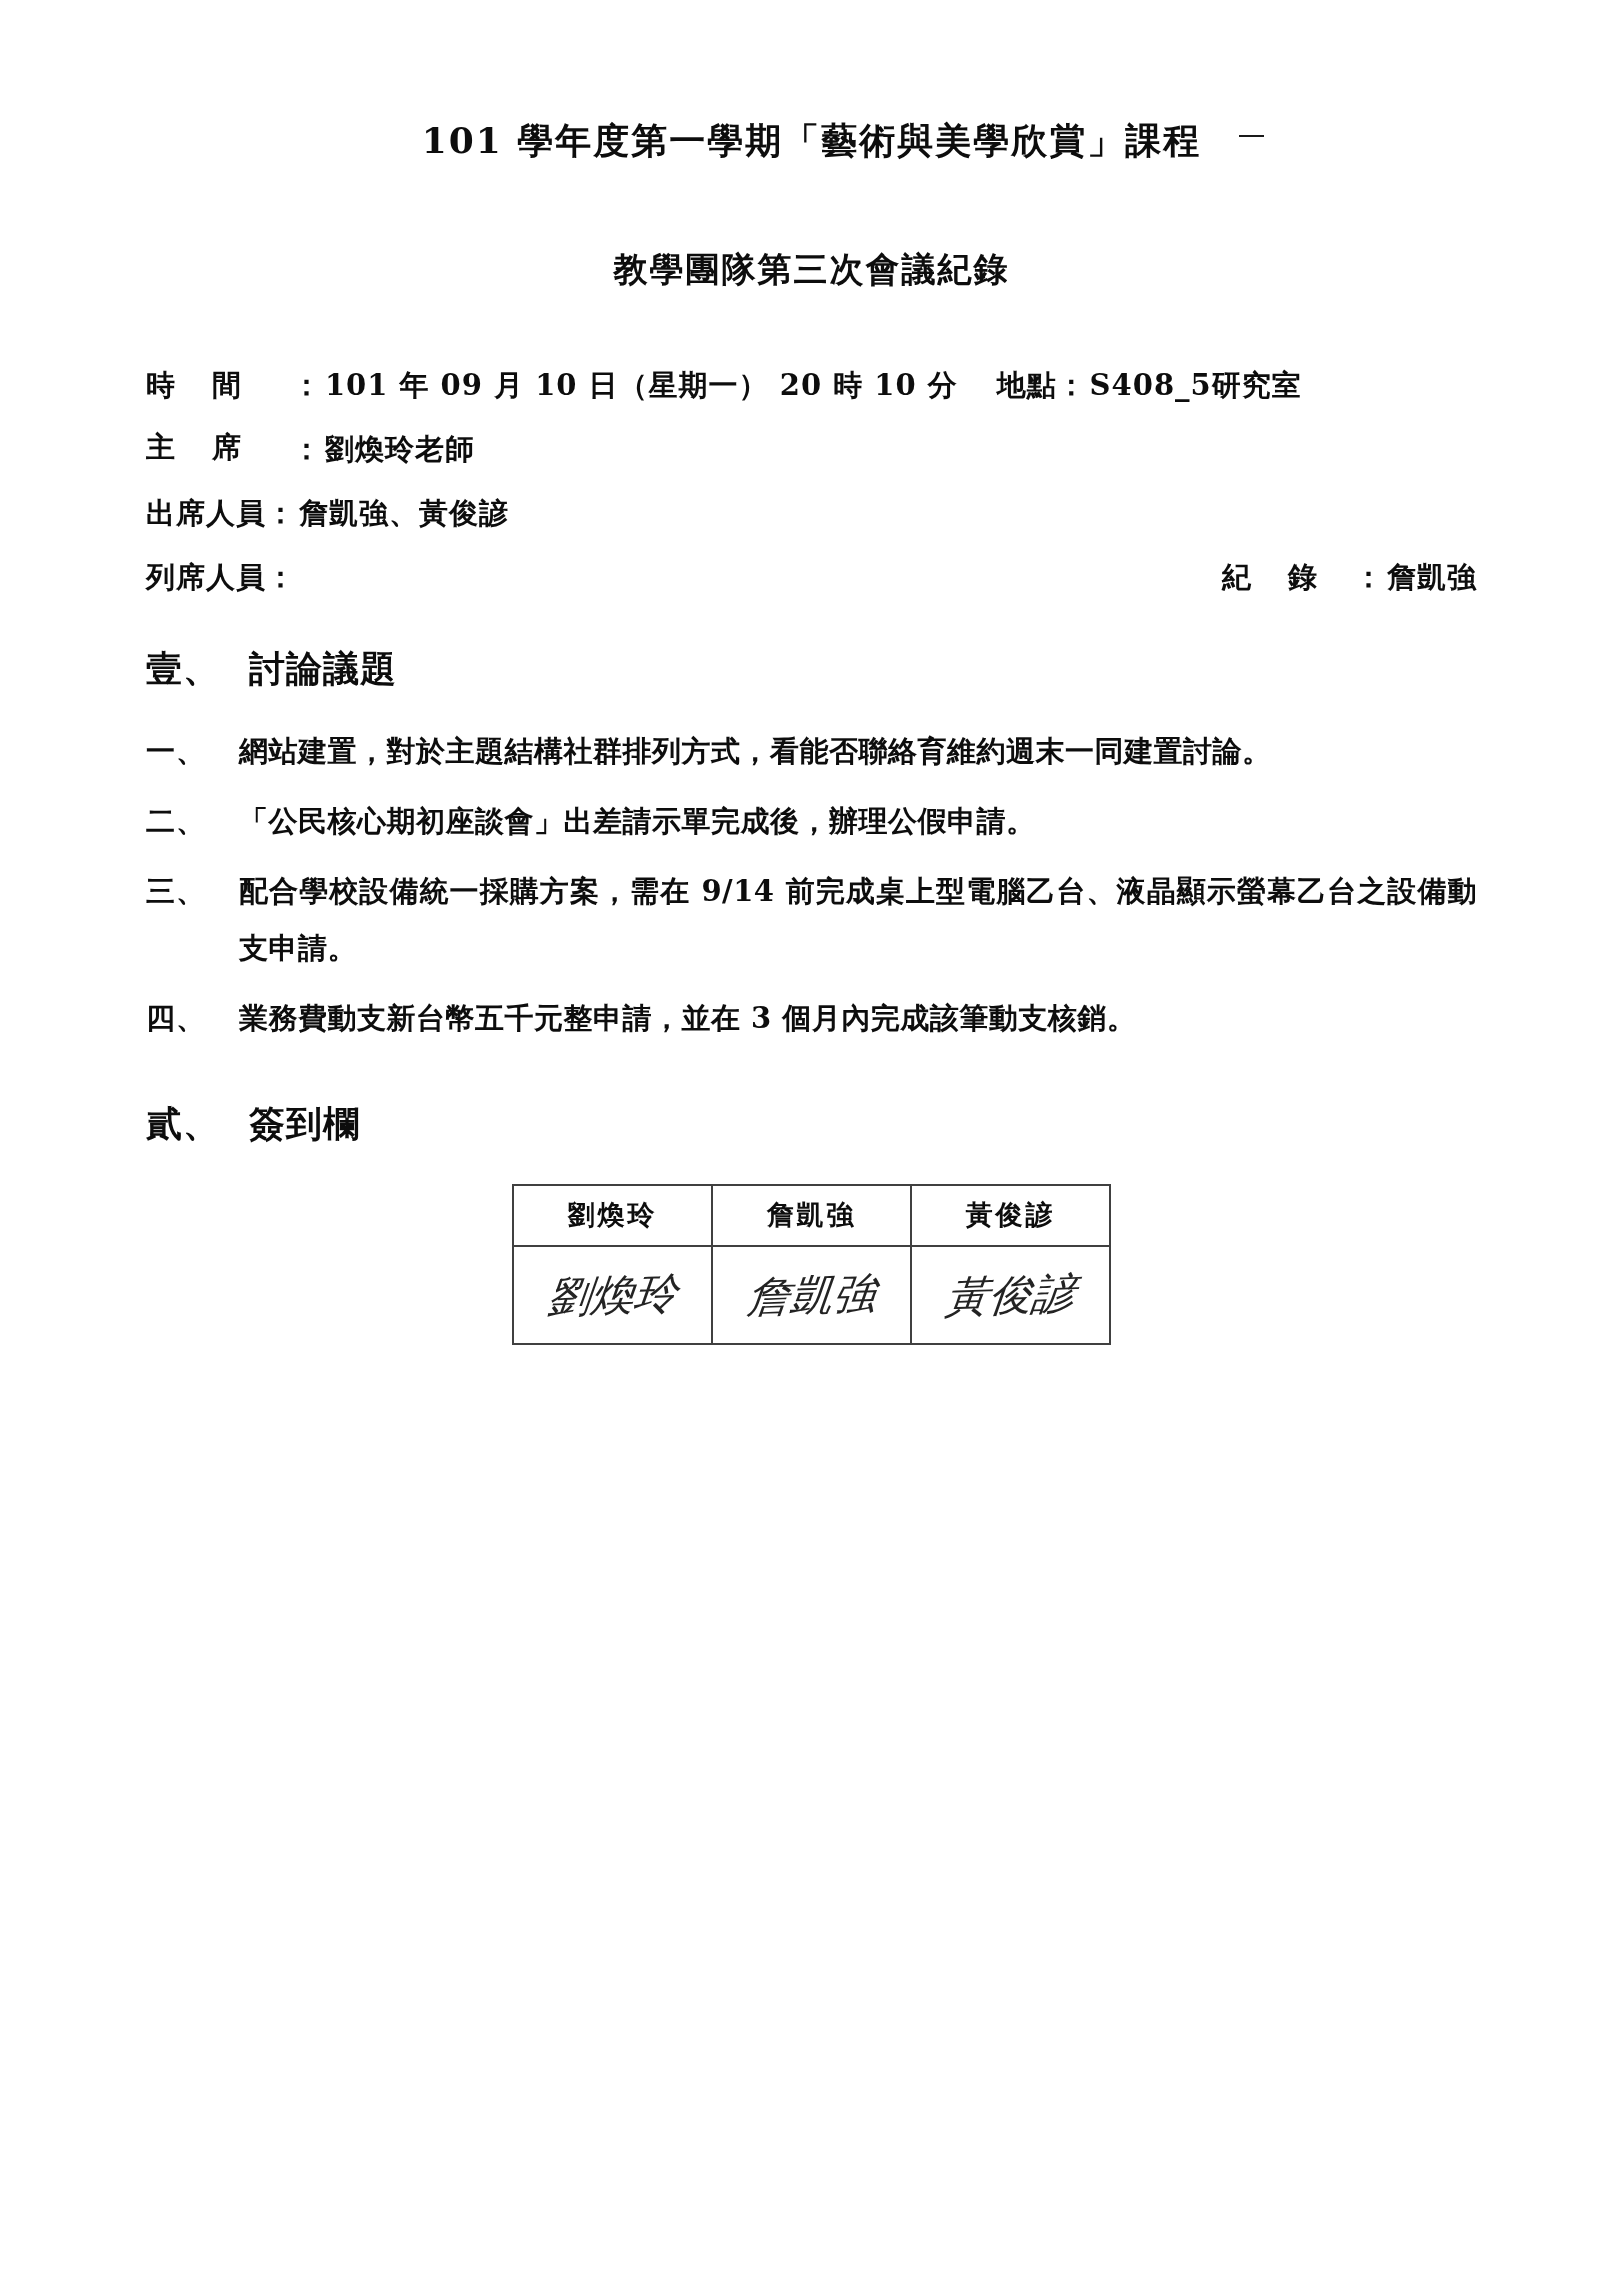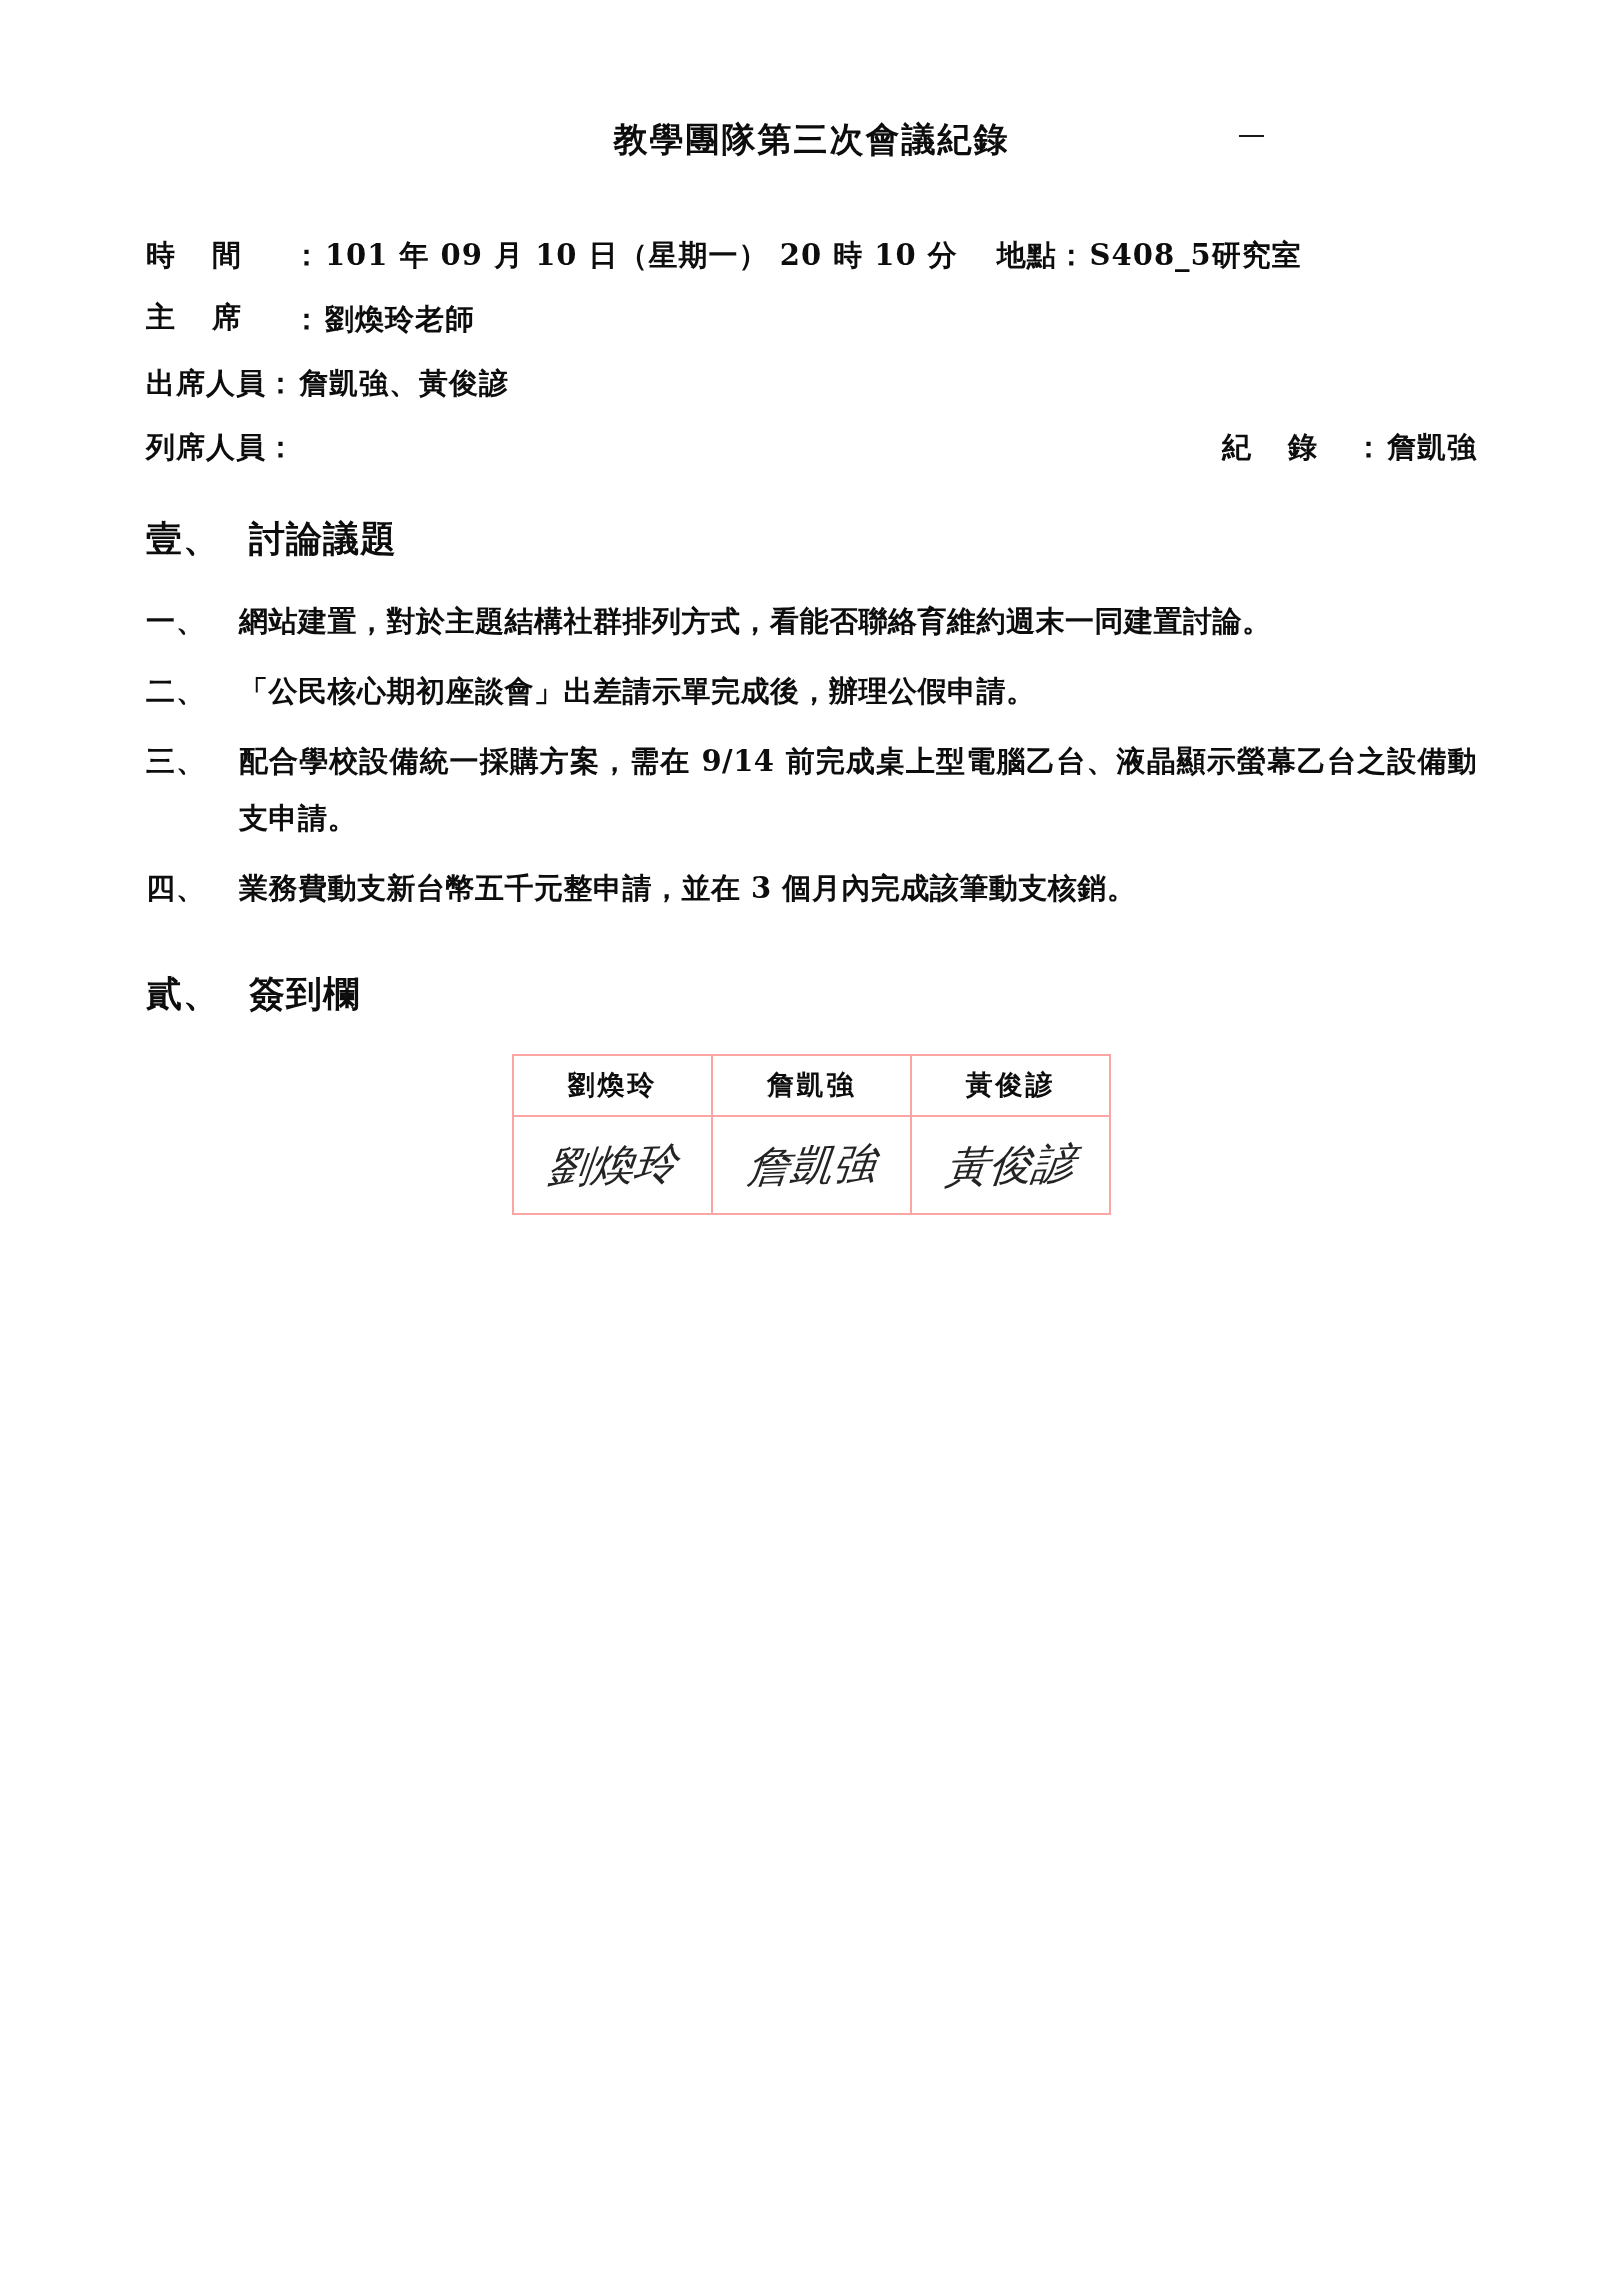--- a/index.html
+++ b/index.html
@@ -115,21 +115,21 @@
   }
   .sign-table-wrap {
     display: flex;
     justify-content: center;
     margin-top: 35px;
   }
   table.sign-table {
     border-collapse: collapse;
   }
   table.sign-table td {
-    border: 2px solid #fca5a5;
+    border: 2px solid #404040;
     width: 195px;
     height: 57px;
     text-align: center;
     font-size: 27px;
     font-weight: bold;
     letter-spacing: 2.9px;
   }
   table.sign-table td.sig-cell {
     height: 94px;
     font-family: "DejaVu Serif", "Liberation Serif", serif;
@@ -149,20 +149,21 @@
   }
 </style>
 </head>
 <body>
 
 <div class="page">
 
   <div class="top-mark"></div>
 
   <div class="title-block">
+    <div class="title-main">101 學年度第一學期「藝術與美學欣賞」課程</div>
     <div class="title-sub">教學團隊第三次會議紀錄</div>
   </div>
 
   <div class="meta">
 
     <div class="meta-row">
       <span class="lbl lbl-time">時間</span>
       <span class="colon">：</span>
       <span class="val">101 年  09 月 10 日（星期一） 20 時 10 分</span>
       <span style="width:39px;"></span>

